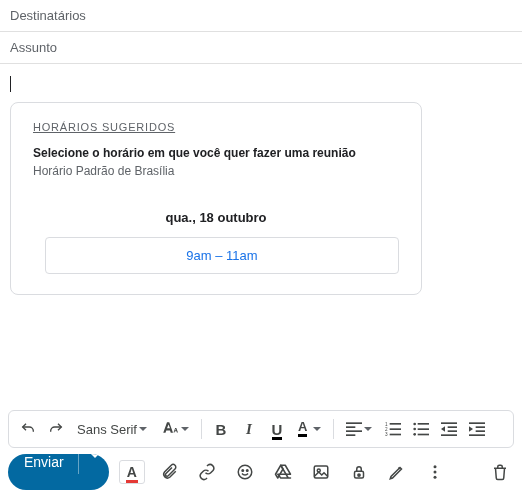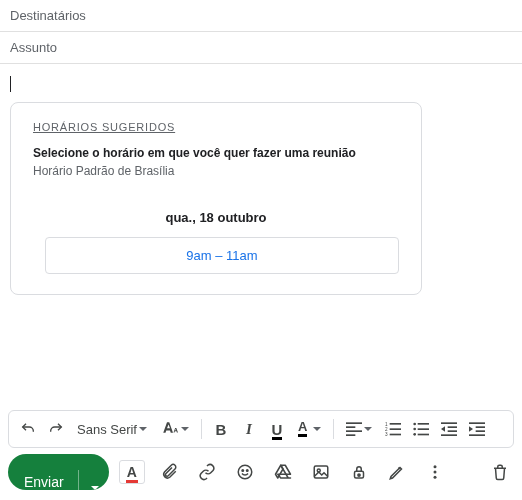--- a/index.html
+++ b/index.html
@@ -139,22 +139,22 @@
     left: 8px;
     right: 8px;
     bottom: 8px;
     height: 40px;
     display: flex;
     align-items: center;
     gap: 10px;
   }
   .send-btn {
     display: flex;
-    align-items: flex-end;
-    background: #15803d;
+    align-items: flex-start;
+    background: #0369a1;
     color: #fff;
     border-radius: 18px;
     height: 36px;
     overflow: hidden;
     cursor: pointer;
   }
   .send-main { padding: 0 14px 0 16px; font-size: 14px; font-weight:500;}
   .send-split {
     width: 1px; height: 20px; background: rgba(255,255,255,0.4);
   }

